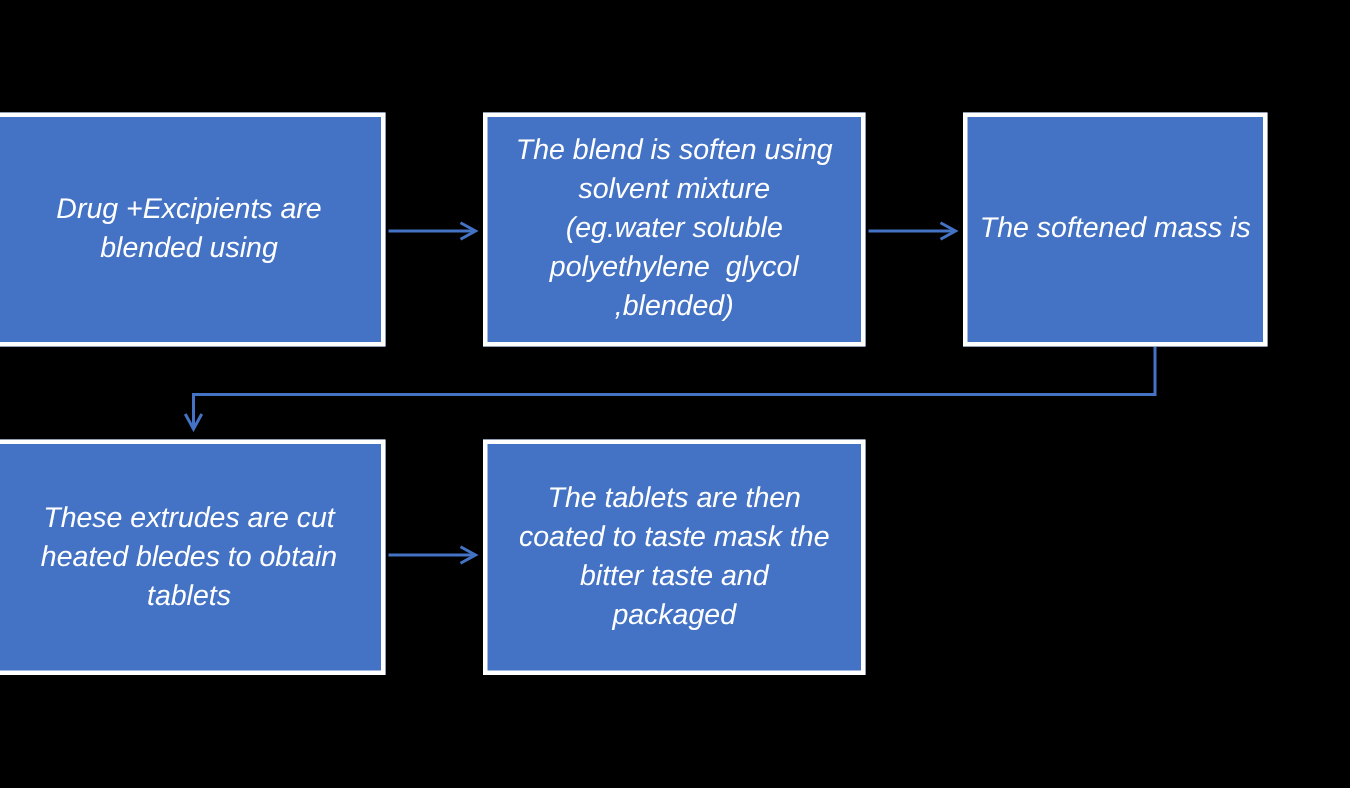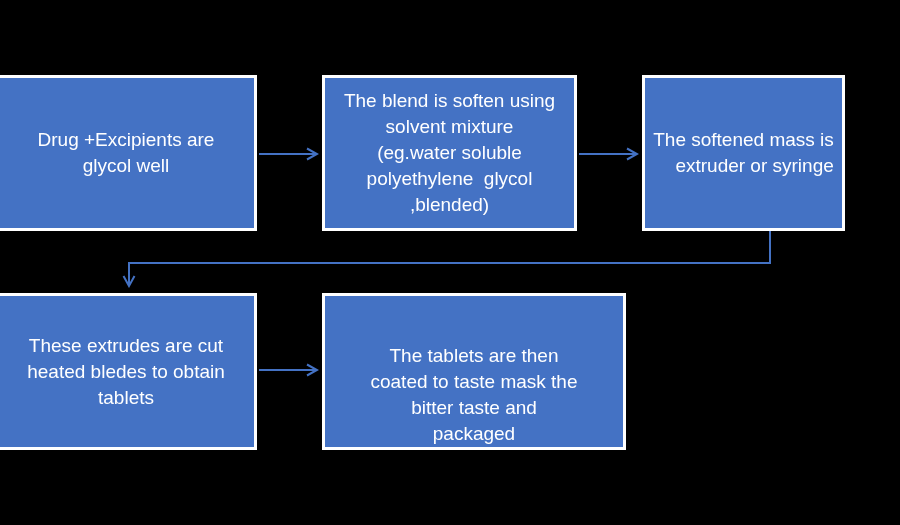--- a/index.html
+++ b/index.html
@@ -28,31 +28,32 @@
     box-sizing: border-box;
     background: #4472C4;
     border: 3px solid #FFFFFF;
     color: #FFFFFF;
     display: flex;
     align-items: center;
     justify-content: center;
     text-align: center;
     font-size: 19px;
     line-height: 26px;
+    font-style: italic;
   }
   .box .line {
     white-space: pre-wrap;
   }
   
   #box1 { left: -5px;  top: 75px;  width: 262px; height: 156px; }
   #box2 { left: 322px; top: 75px;  width: 255px; height: 156px; }
   #box3 { left: 642px; top: 75px;  width: 203px; height: 156px; text-align: right; }
   
   #box4 { left: -5px;  top: 293px; width: 262px; height: 157px; }
-  #box5 { left: 322px; top: 293px; width: 304px; height: 157px; align-items: flex-end; }
+  #box5 { left: 322px; top: 293px; width: 255px; height: 157px; }
 </style>
 </head>
 <body>
 
 <div class="canvas">
 
   <svg class="connectors" viewBox="0 0 900 525" xmlns="http://www.w3.org/2000/svg">
     <defs>
       <marker id="ah" viewBox="0 0 14 14" markerWidth="14" markerHeight="14" refX="11" refY="7" orient="auto" markerUnits="userSpaceOnUse">
         <path d="M2,1.5 L12,7 L2,12.5" fill="none" stroke="#4472C4" stroke-width="2"></path>
@@ -60,38 +61,37 @@
     </defs>
     <line x1="259" y1="154" x2="316" y2="154" stroke="#4472C4" stroke-width="2" marker-end="url(#ah)"></line>
     <line x1="579" y1="154" x2="636" y2="154" stroke="#4472C4" stroke-width="2" marker-end="url(#ah)"></line>
     <polyline points="770,231 770,263 129,263 129,285" fill="none" stroke="#4472C4" stroke-width="2" marker-end="url(#ah)"></polyline>
     <line x1="259" y1="370" x2="316" y2="370" stroke="#4472C4" stroke-width="2" marker-end="url(#ah)"></line>
   </svg>
 
   <div class="box" id="box1">
     <div class="box-text">
         <div class="line">Drug +Excipients are</div>
-        <div class="line">glycol well</div>
+        <div class="line">blended using</div>
       </div>
   </div>
 
   <div class="box" id="box2">
     <div class="box-text">
         <div class="line">The blend is soften using</div>
         <div class="line">solvent mixture</div>
         <div class="line">(eg.water soluble</div>
         <div class="line">polyethylene  glycol</div>
         <div class="line">,blended)</div>
       </div>
   </div>
 
   <div class="box" id="box3">
     <div class="box-text">
         <div class="line">The softened mass is</div>
-        <div class="line">extruder or syringe</div>
       </div>
   </div>
 
   <div class="box" id="box4">
     <div class="box-text">
         <div class="line">These extrudes are cut</div>
         <div class="line">heated bledes to obtain</div>
         <div class="line">tablets</div>
       </div>
   </div>

